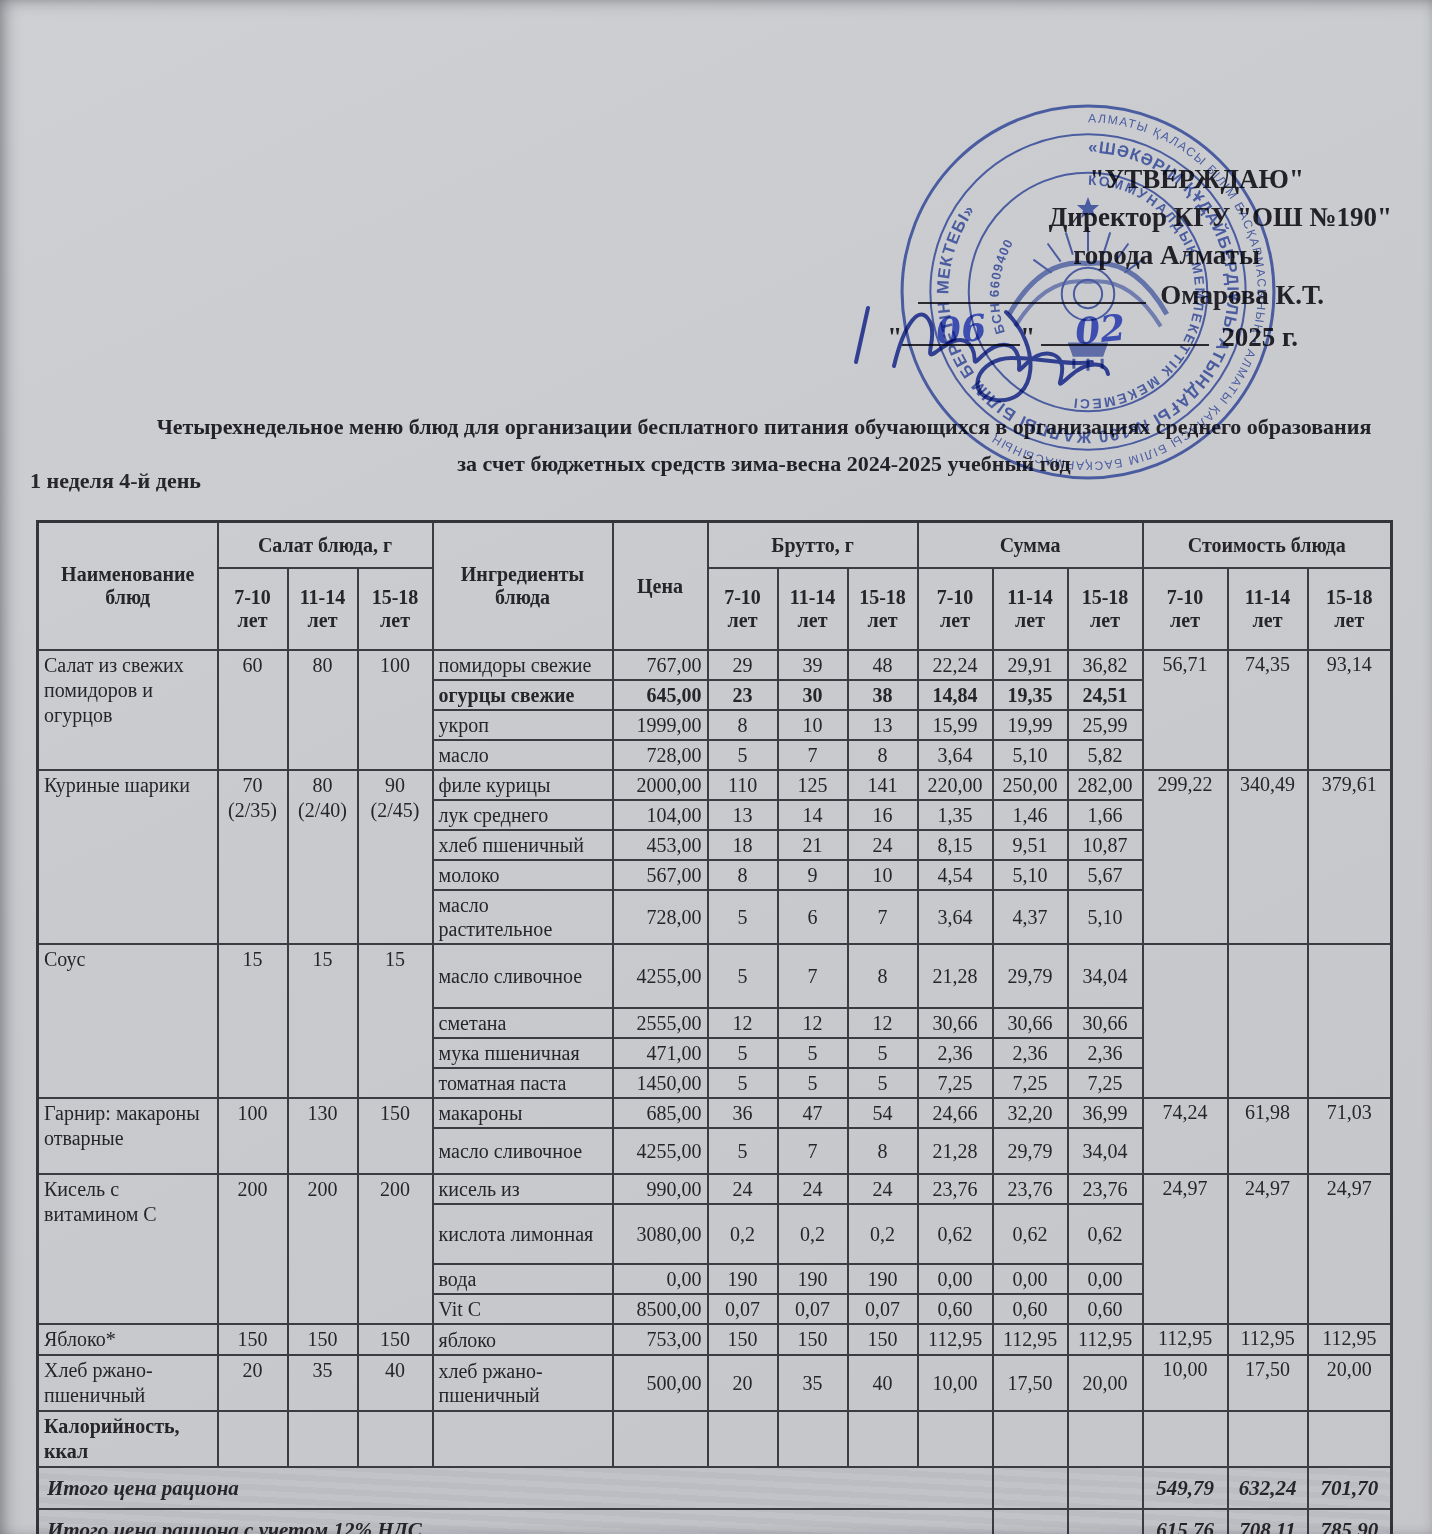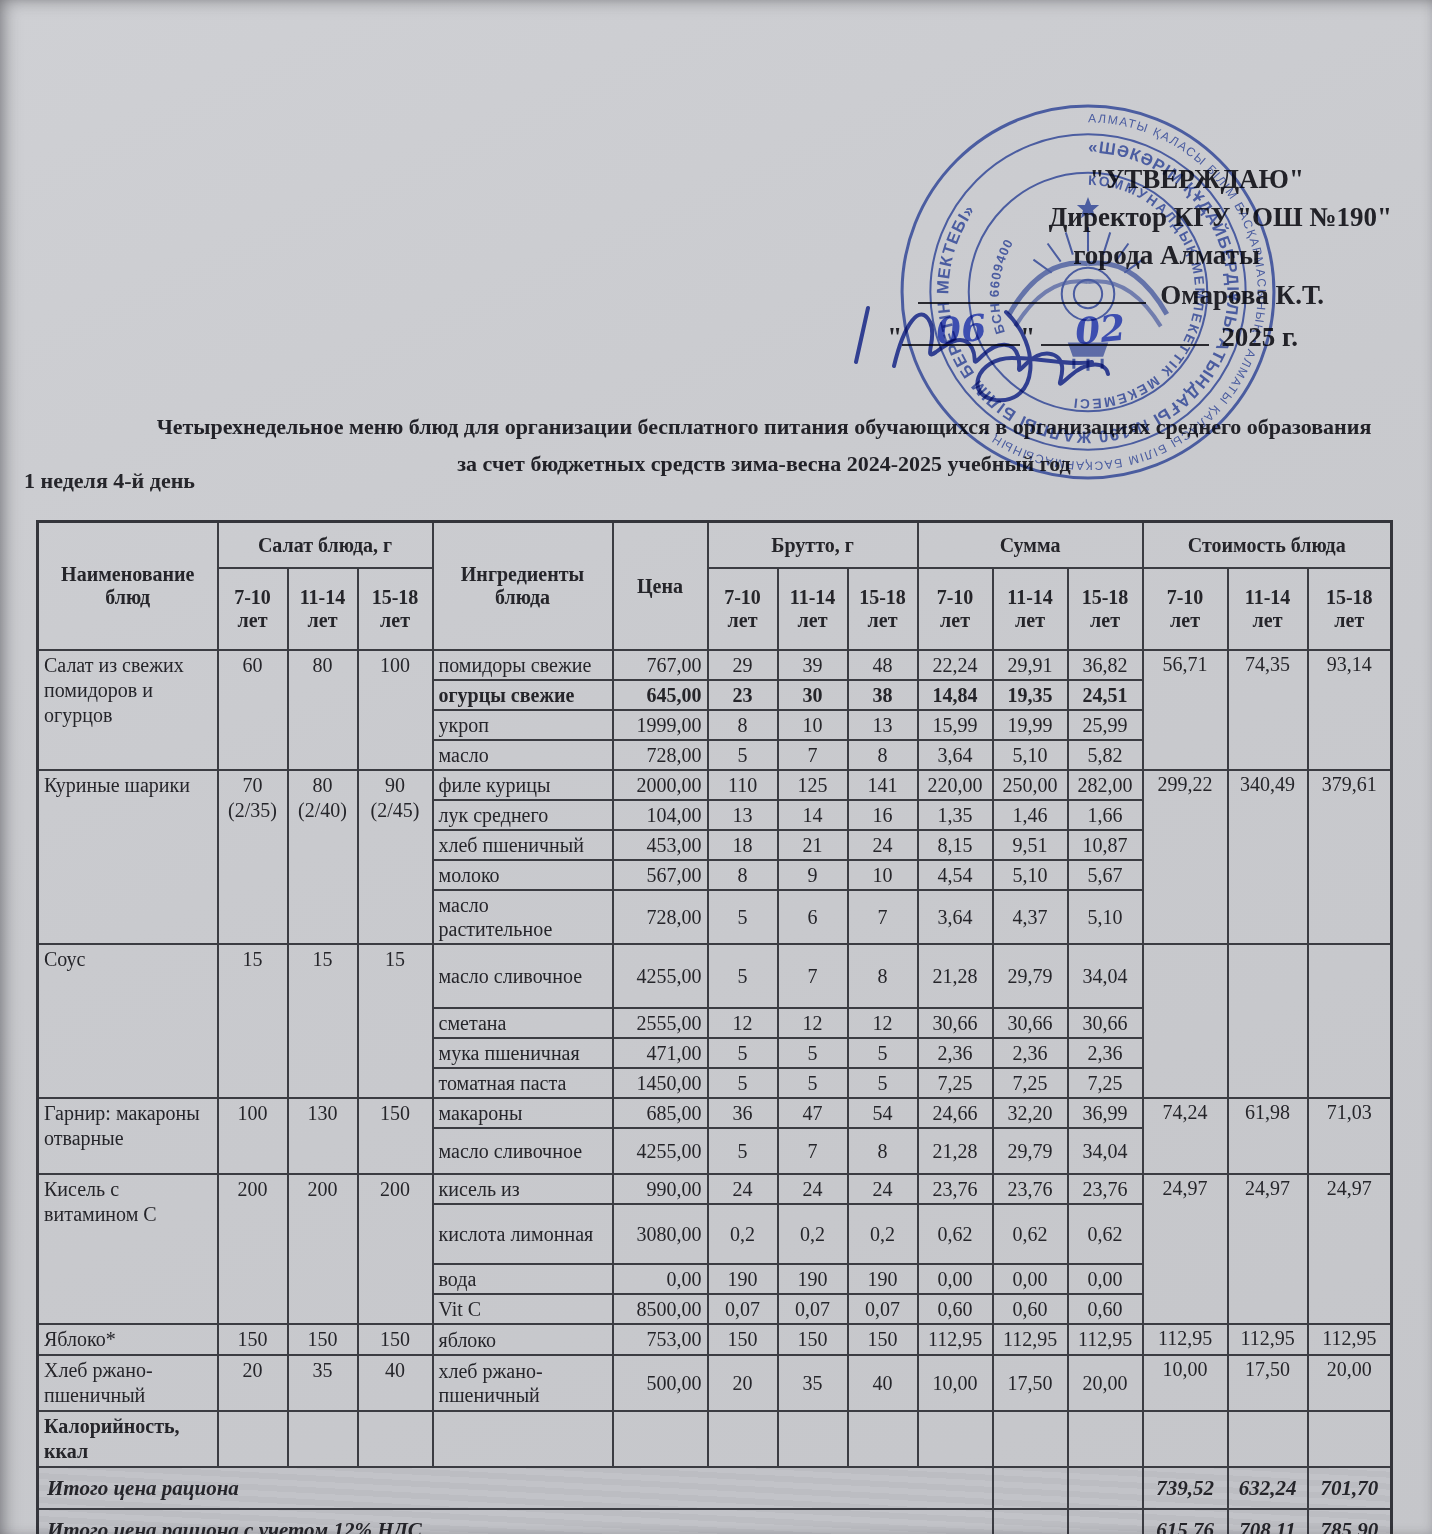--- a/index.html
+++ b/index.html
@@ -32,21 +32,21 @@
   .stamp{position:absolute;left:896px;top:100px;width:384px;height:384px;
         opacity:.82;mix-blend-mode:multiply;z-index:10;}
   
   .signature{position:absolute;left:846px;top:262px;width:400px;height:170px;z-index:12;
         mix-blend-mode:multiply;}
 
   
   .title{position:absolute;left:0;top:414px;width:1432px;text-align:center;
         font-weight:bold;font-size:22px;color:#222228;z-index:5;margin-left:48px;}
   .title .t2{margin-top:11px;}
-  .subtitle{position:absolute;left:24px;top:468px;font-weight:bold;font-size:22px;z-index:5;}
+  .subtitle{position:absolute;left:30px;top:468px;font-weight:bold;font-size:22px;z-index:5;}
 
   
   table.menu{position:absolute;left:36px;top:520px;border-collapse:collapse;
         table-layout:fixed;width:1356px;font-size:20px;color:#25252a;z-index:5;}
   table.menu th,table.menu td{border:2px solid #3b3c42;padding:2px 5px;
         overflow:hidden;}
   table.menu{border:3px solid #34353b;}
   thead th{font-weight:bold;font-size:20px;text-align:center;vertical-align:middle;
         padding:4px 2px;}
   thead tr.hr1 th{height:40px;}
@@ -453,21 +453,21 @@
           <td class="c-num"></td>
           <td class="c-num"></td>
           <td class="c-cost" rowspan="1"></td>
           <td class="c-cost" rowspan="1"></td>
           <td class="c-cost" rowspan="1"></td>
         </tr>
         <tr class="totals">
           <td class="t-label" colspan="10">Итого цена рациона</td>
           <td></td>
           <td></td>
-          <td class="c-num">739,52</td>
+          <td class="c-num">549,79</td>
           <td class="c-num">632,24</td>
           <td class="c-num">701,70</td>
         </tr>
         <tr class="totals">
           <td class="t-label" colspan="10">Итого цена рациона с учетом 12% НДС</td>
           <td></td>
           <td></td>
           <td class="c-num">615,76</td>
           <td class="c-num">708,11</td>
           <td class="c-num">785,90</td>

